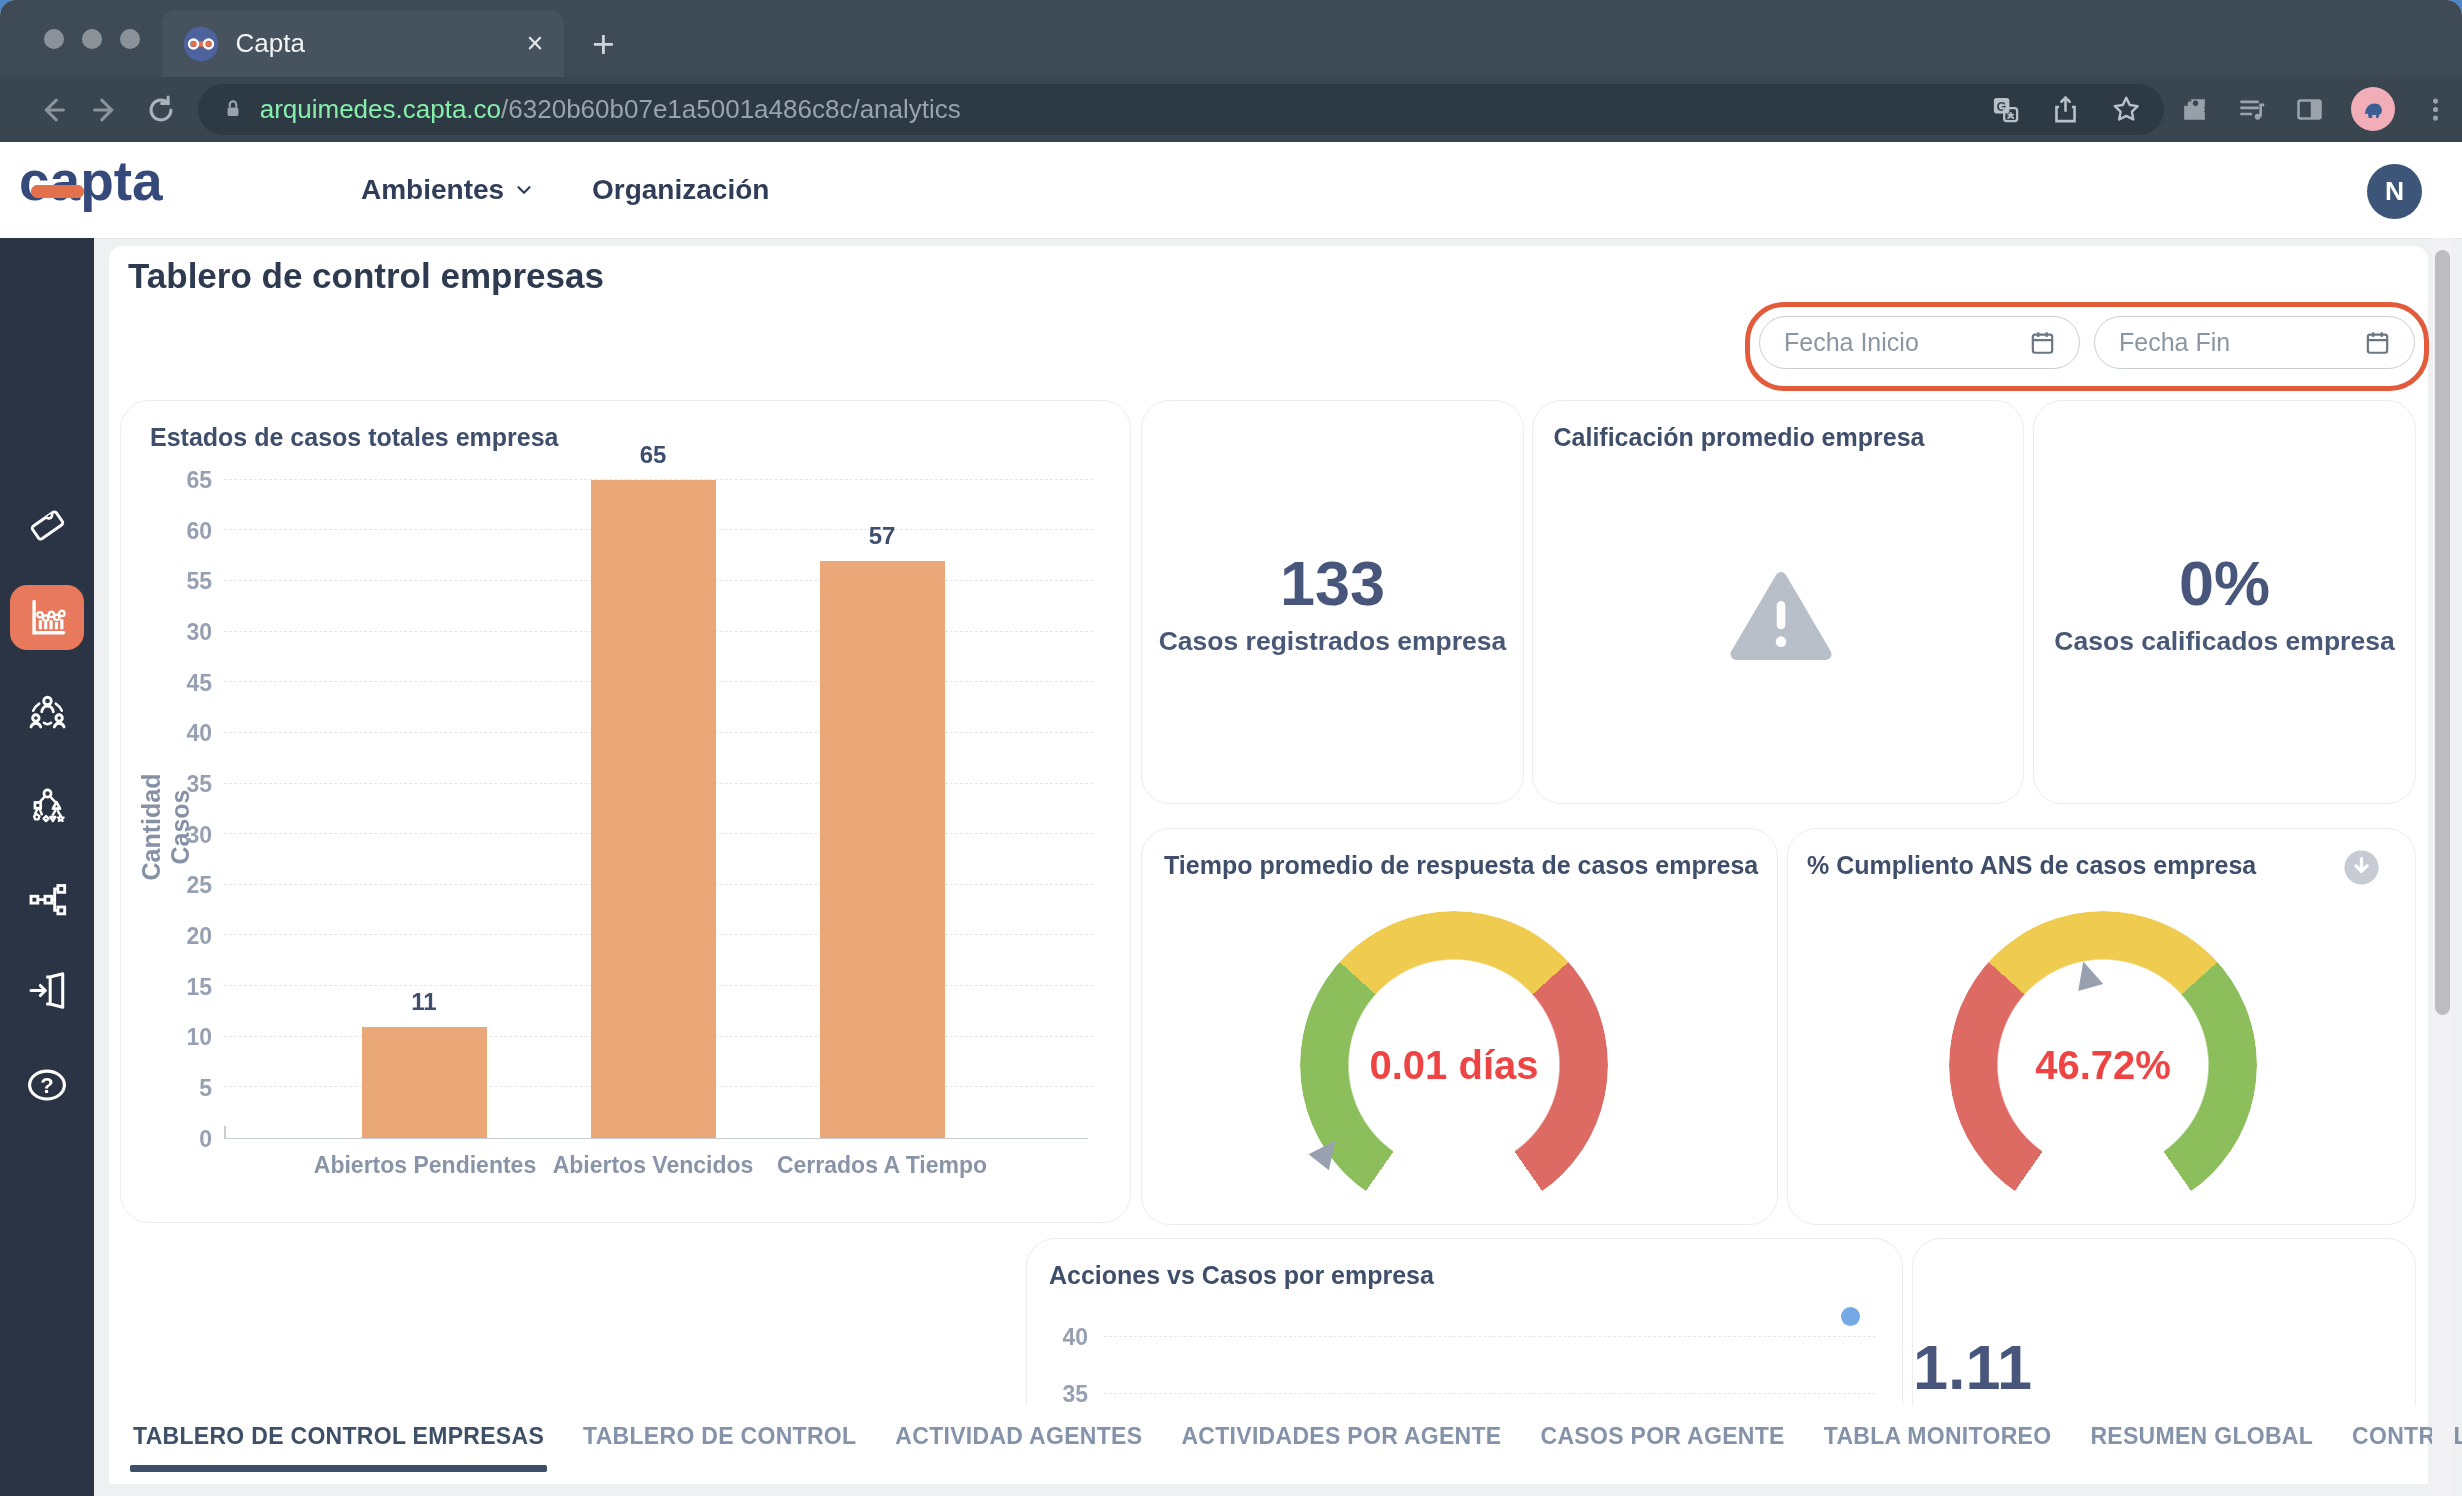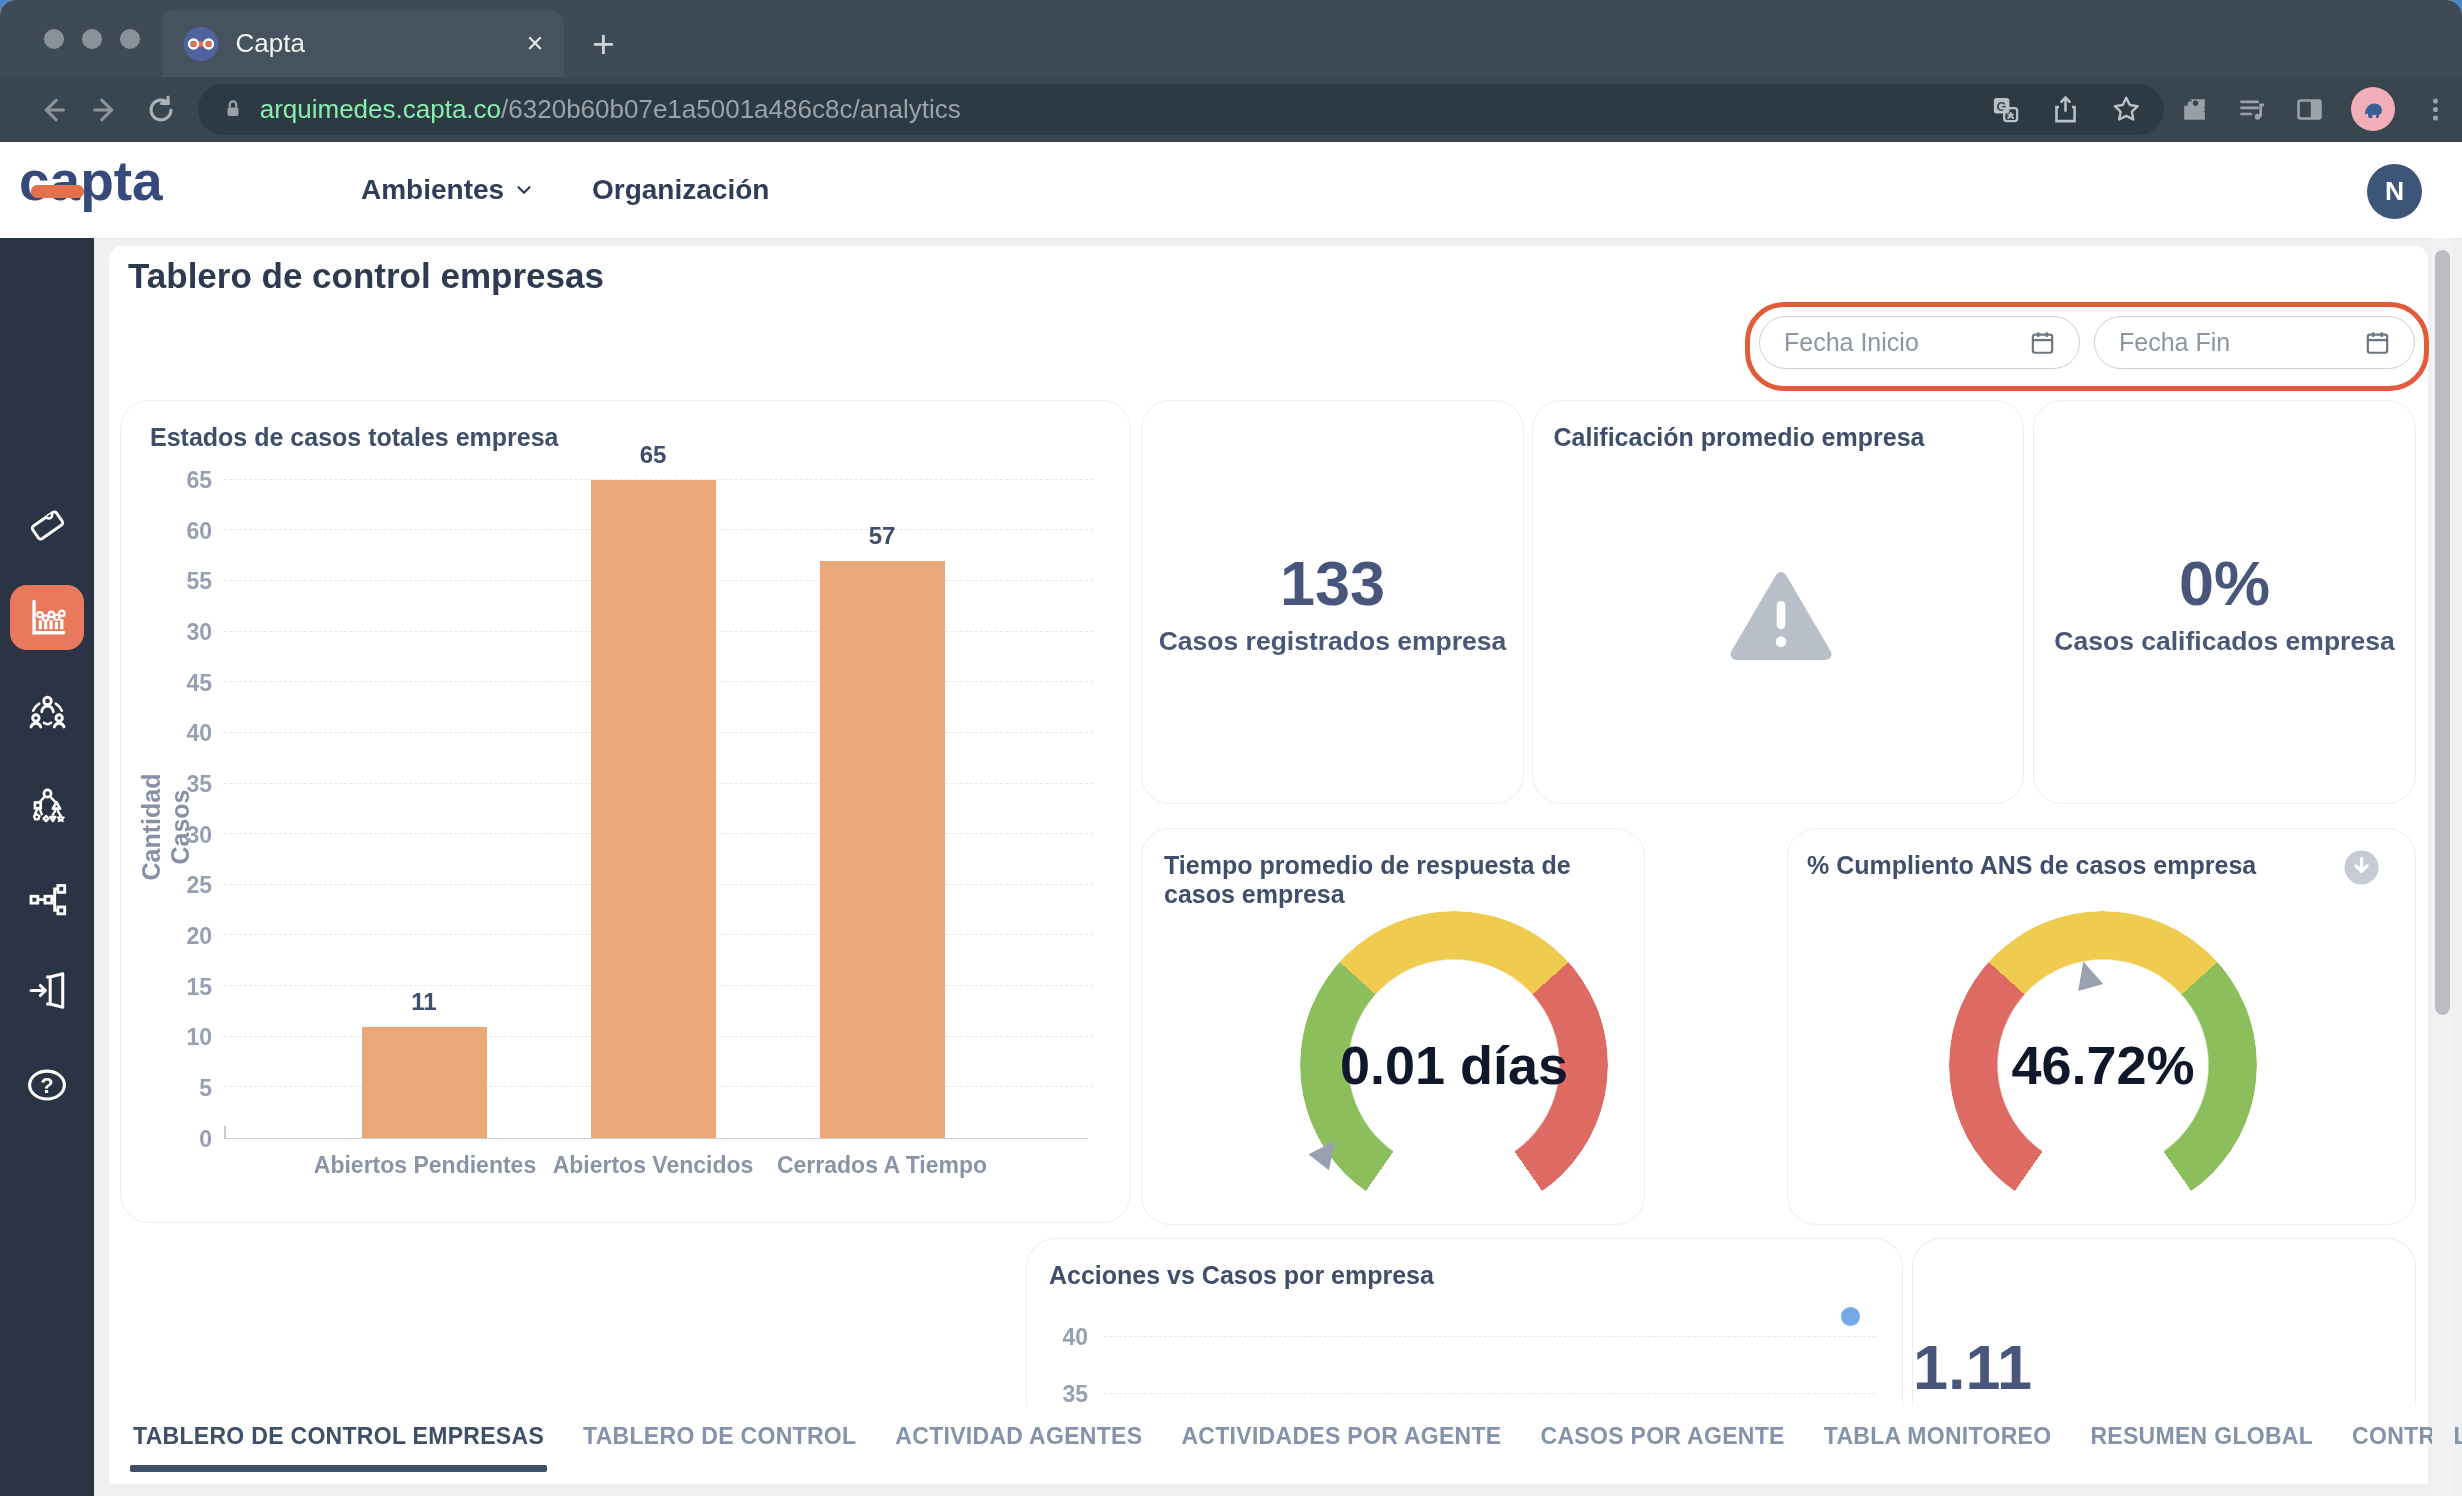--- a/index.html
+++ b/index.html
@@ -71,21 +71,21 @@
   .kpi-label{font-size:26.5px;font-weight:700;color:#4A5878;}
 
   
   .gauge{position:absolute;width:308px;height:308px;}
   .ring{position:absolute;inset:0;border-radius:50%;
         -webkit-mask:radial-gradient(closest-side,transparent 68%,#000 69%);
                 mask:radial-gradient(closest-side,transparent 68%,#000 69%);}
   .ring.gyr{background:conic-gradient(from 215deg,var(--g-green) 0 97deg,var(--g-yellow) 97deg 193deg,var(--g-red) 193deg 290deg,transparent 290deg 360deg);}
   .ring.ryg{background:conic-gradient(from 215deg,var(--g-red) 0 97deg,var(--g-yellow) 97deg 193deg,var(--g-green) 193deg 290deg,transparent 290deg 360deg);}
   .gauge-value{position:absolute;inset:0;display:flex;align-items:center;justify-content:center;
-               font-size:54px;font-weight:700;color:#0f172a;}
+               font-size:40px;font-weight:700;color:#ef4444;}
   .pointer{position:absolute;width:0;height:0;border-left:13px solid transparent;border-right:13px solid transparent;
            border-bottom:27px solid #99A1B0;}
 
   
   .halfpie{position:absolute;left:438px;top:90px;width:385px;height:385px;border-radius:50%;
            background:conic-gradient(from 270deg,var(--g-green) 0 57deg,#fff 57deg 60deg,var(--pie-gray) 60deg 80deg,#fff 80deg 83deg,var(--bar) 83deg 180deg,transparent 180deg 360deg);}
 
   
   .sgrid{position:absolute;left:77px;right:26px;height:0;border-top:1.7px dashed #E7E8EB;}
   .sytick{position:absolute;left:22px;width:39px;text-align:right;font-size:23px;font-weight:700;color:#97A0B2;}
@@ -353,21 +353,21 @@
     </svg>
   </div>
 
   <div class="card" style="left:2033px;top:400px;width:383px;height:404px;">
     <div class="kpi">
       <div class="kpi-value">0%</div>
       <div class="kpi-label">Casos calificados empresa</div>
     </div>
   </div>
 
-  <div class="card" style="left:1141px;top:828px;width:504px;height:397px;">
+  <div class="card" style="left:1141px;top:828px;width:637px;height:397px;">
     <div class="card-title" style="left:22px">Tiempo promedio de respuesta de casos empresa</div>
     <div class="gauge" style="left:158px;top:82px">
       <div class="ring gyr"></div>
       <div class="pointer" style="left:13.7px;top:227px;transform:rotate(38deg);"></div>
       <div class="gauge-value">0.01 días</div>
     </div>
   </div>
 
   <div class="card" style="left:1787px;top:828px;width:629px;height:397px;">
     <div class="card-title" style="left:19px">% Cumpliento ANS de casos empresa</div>

